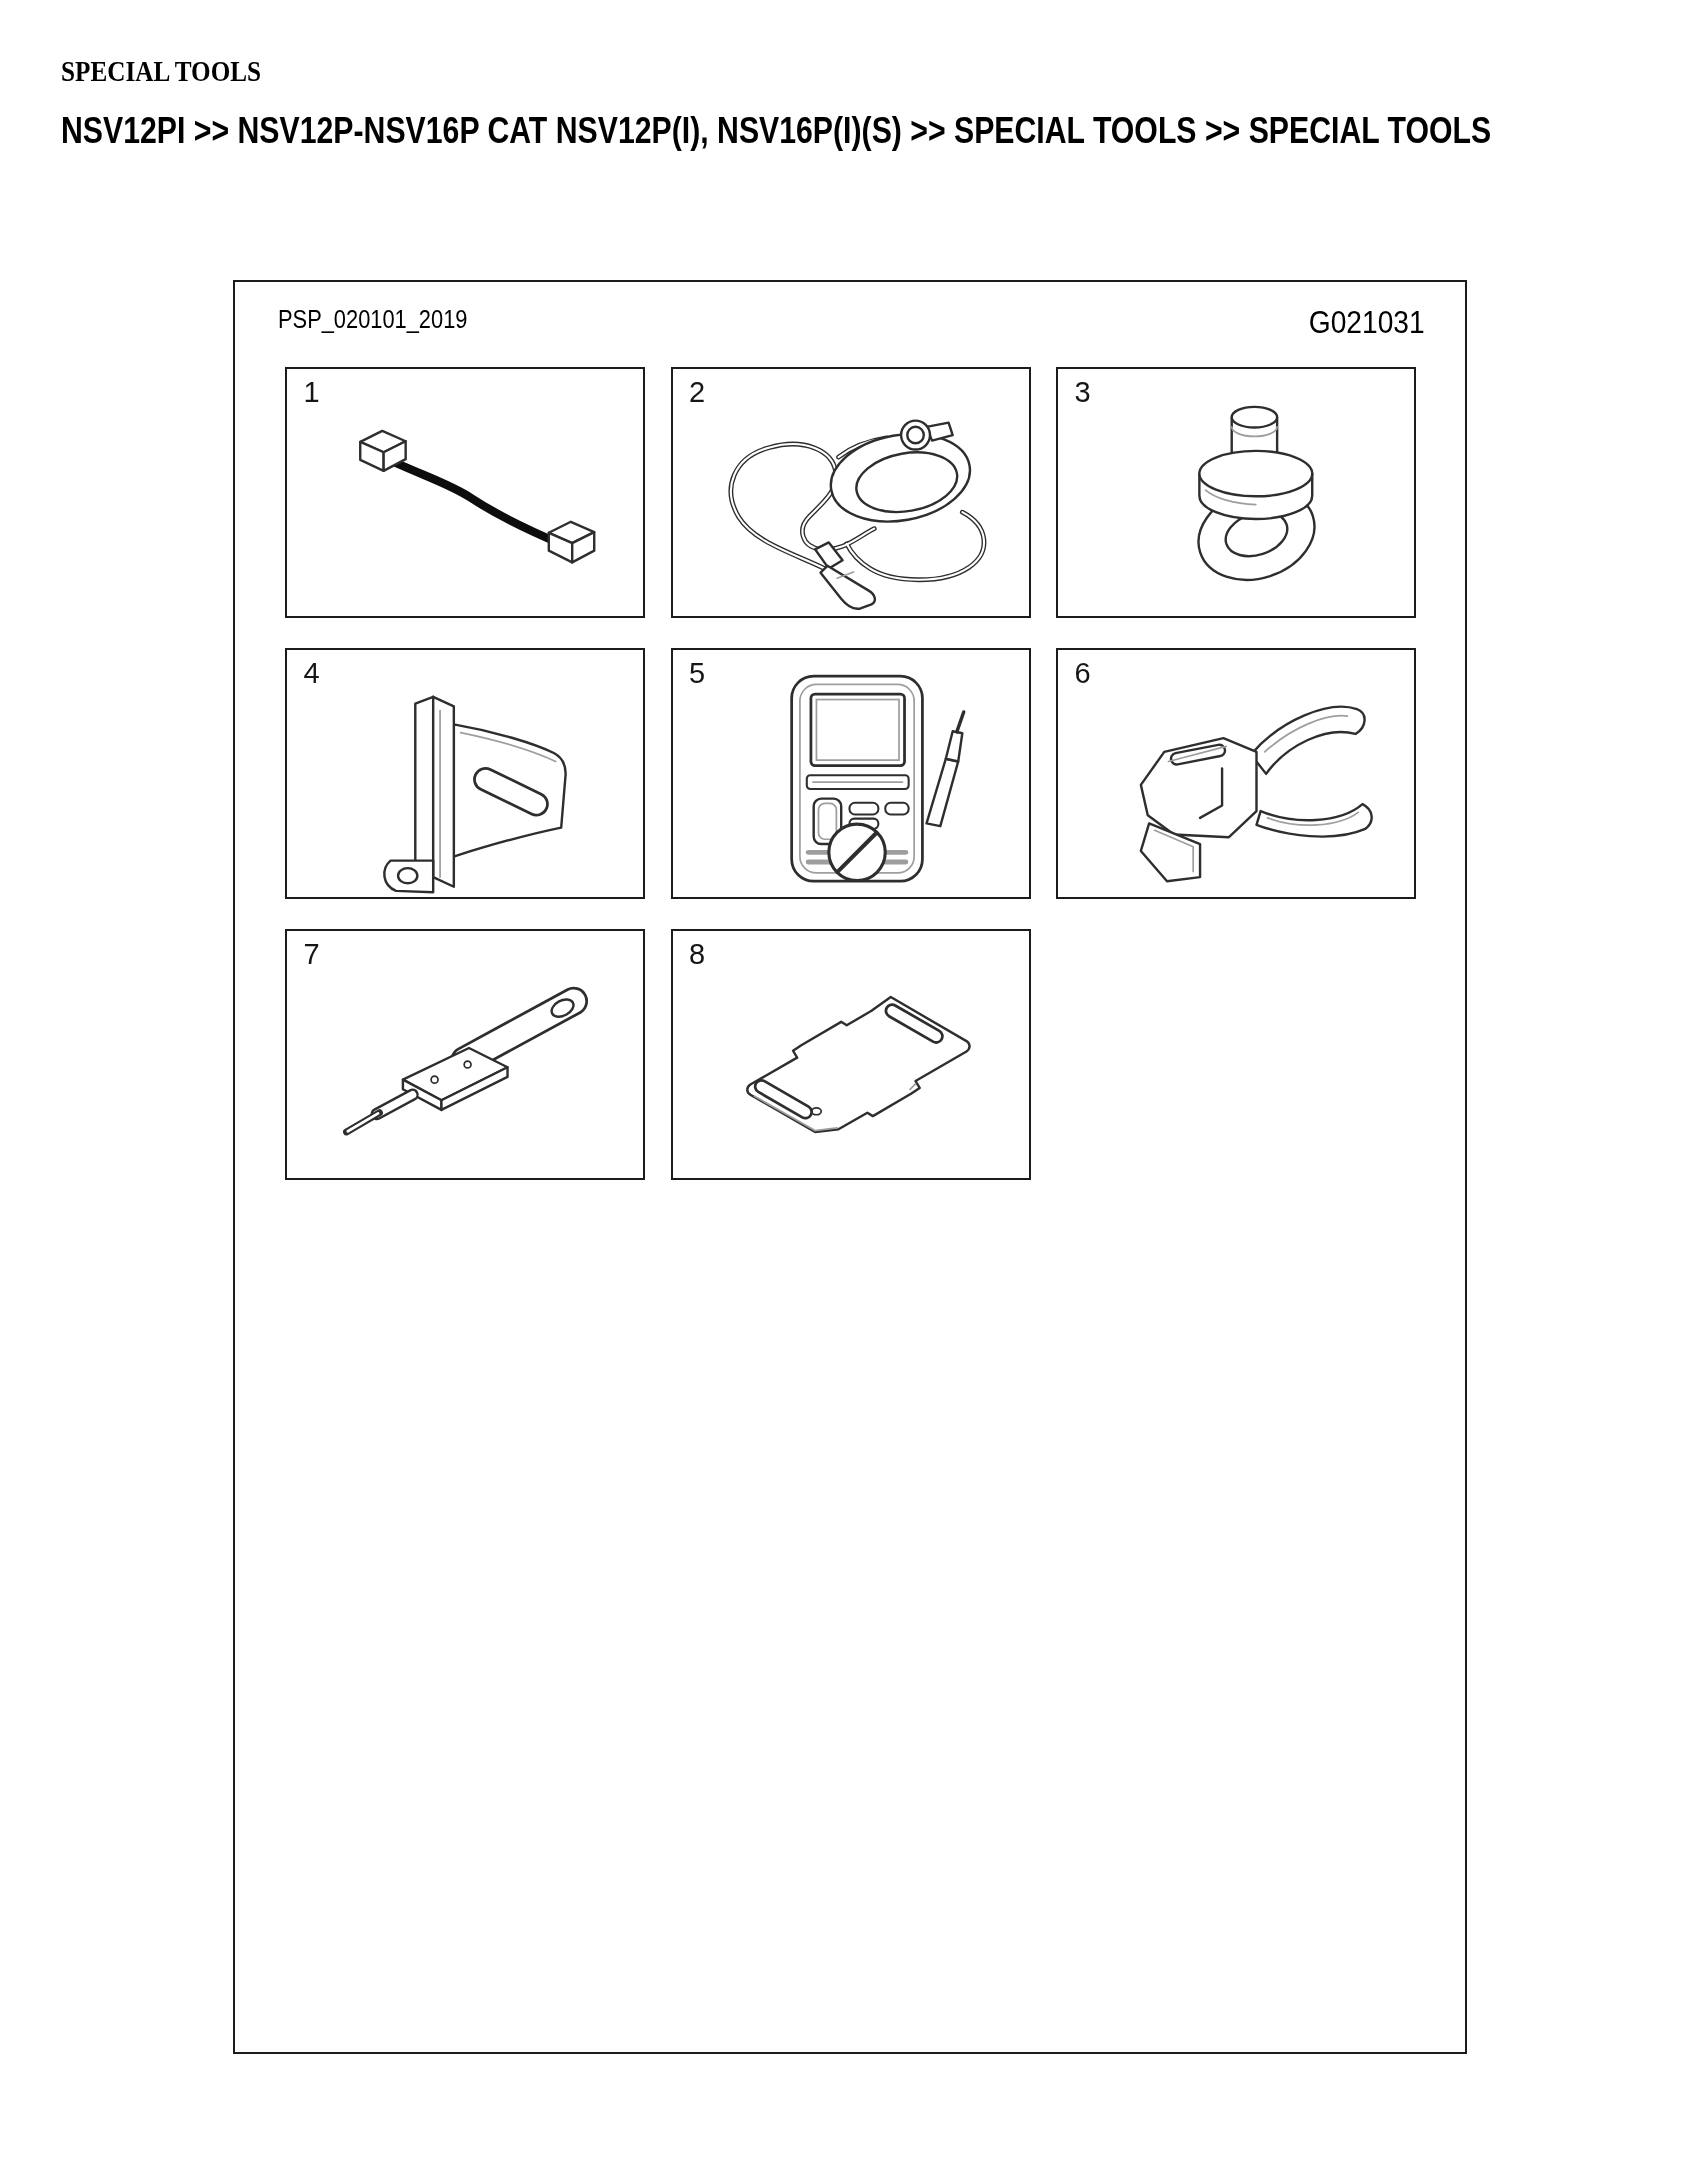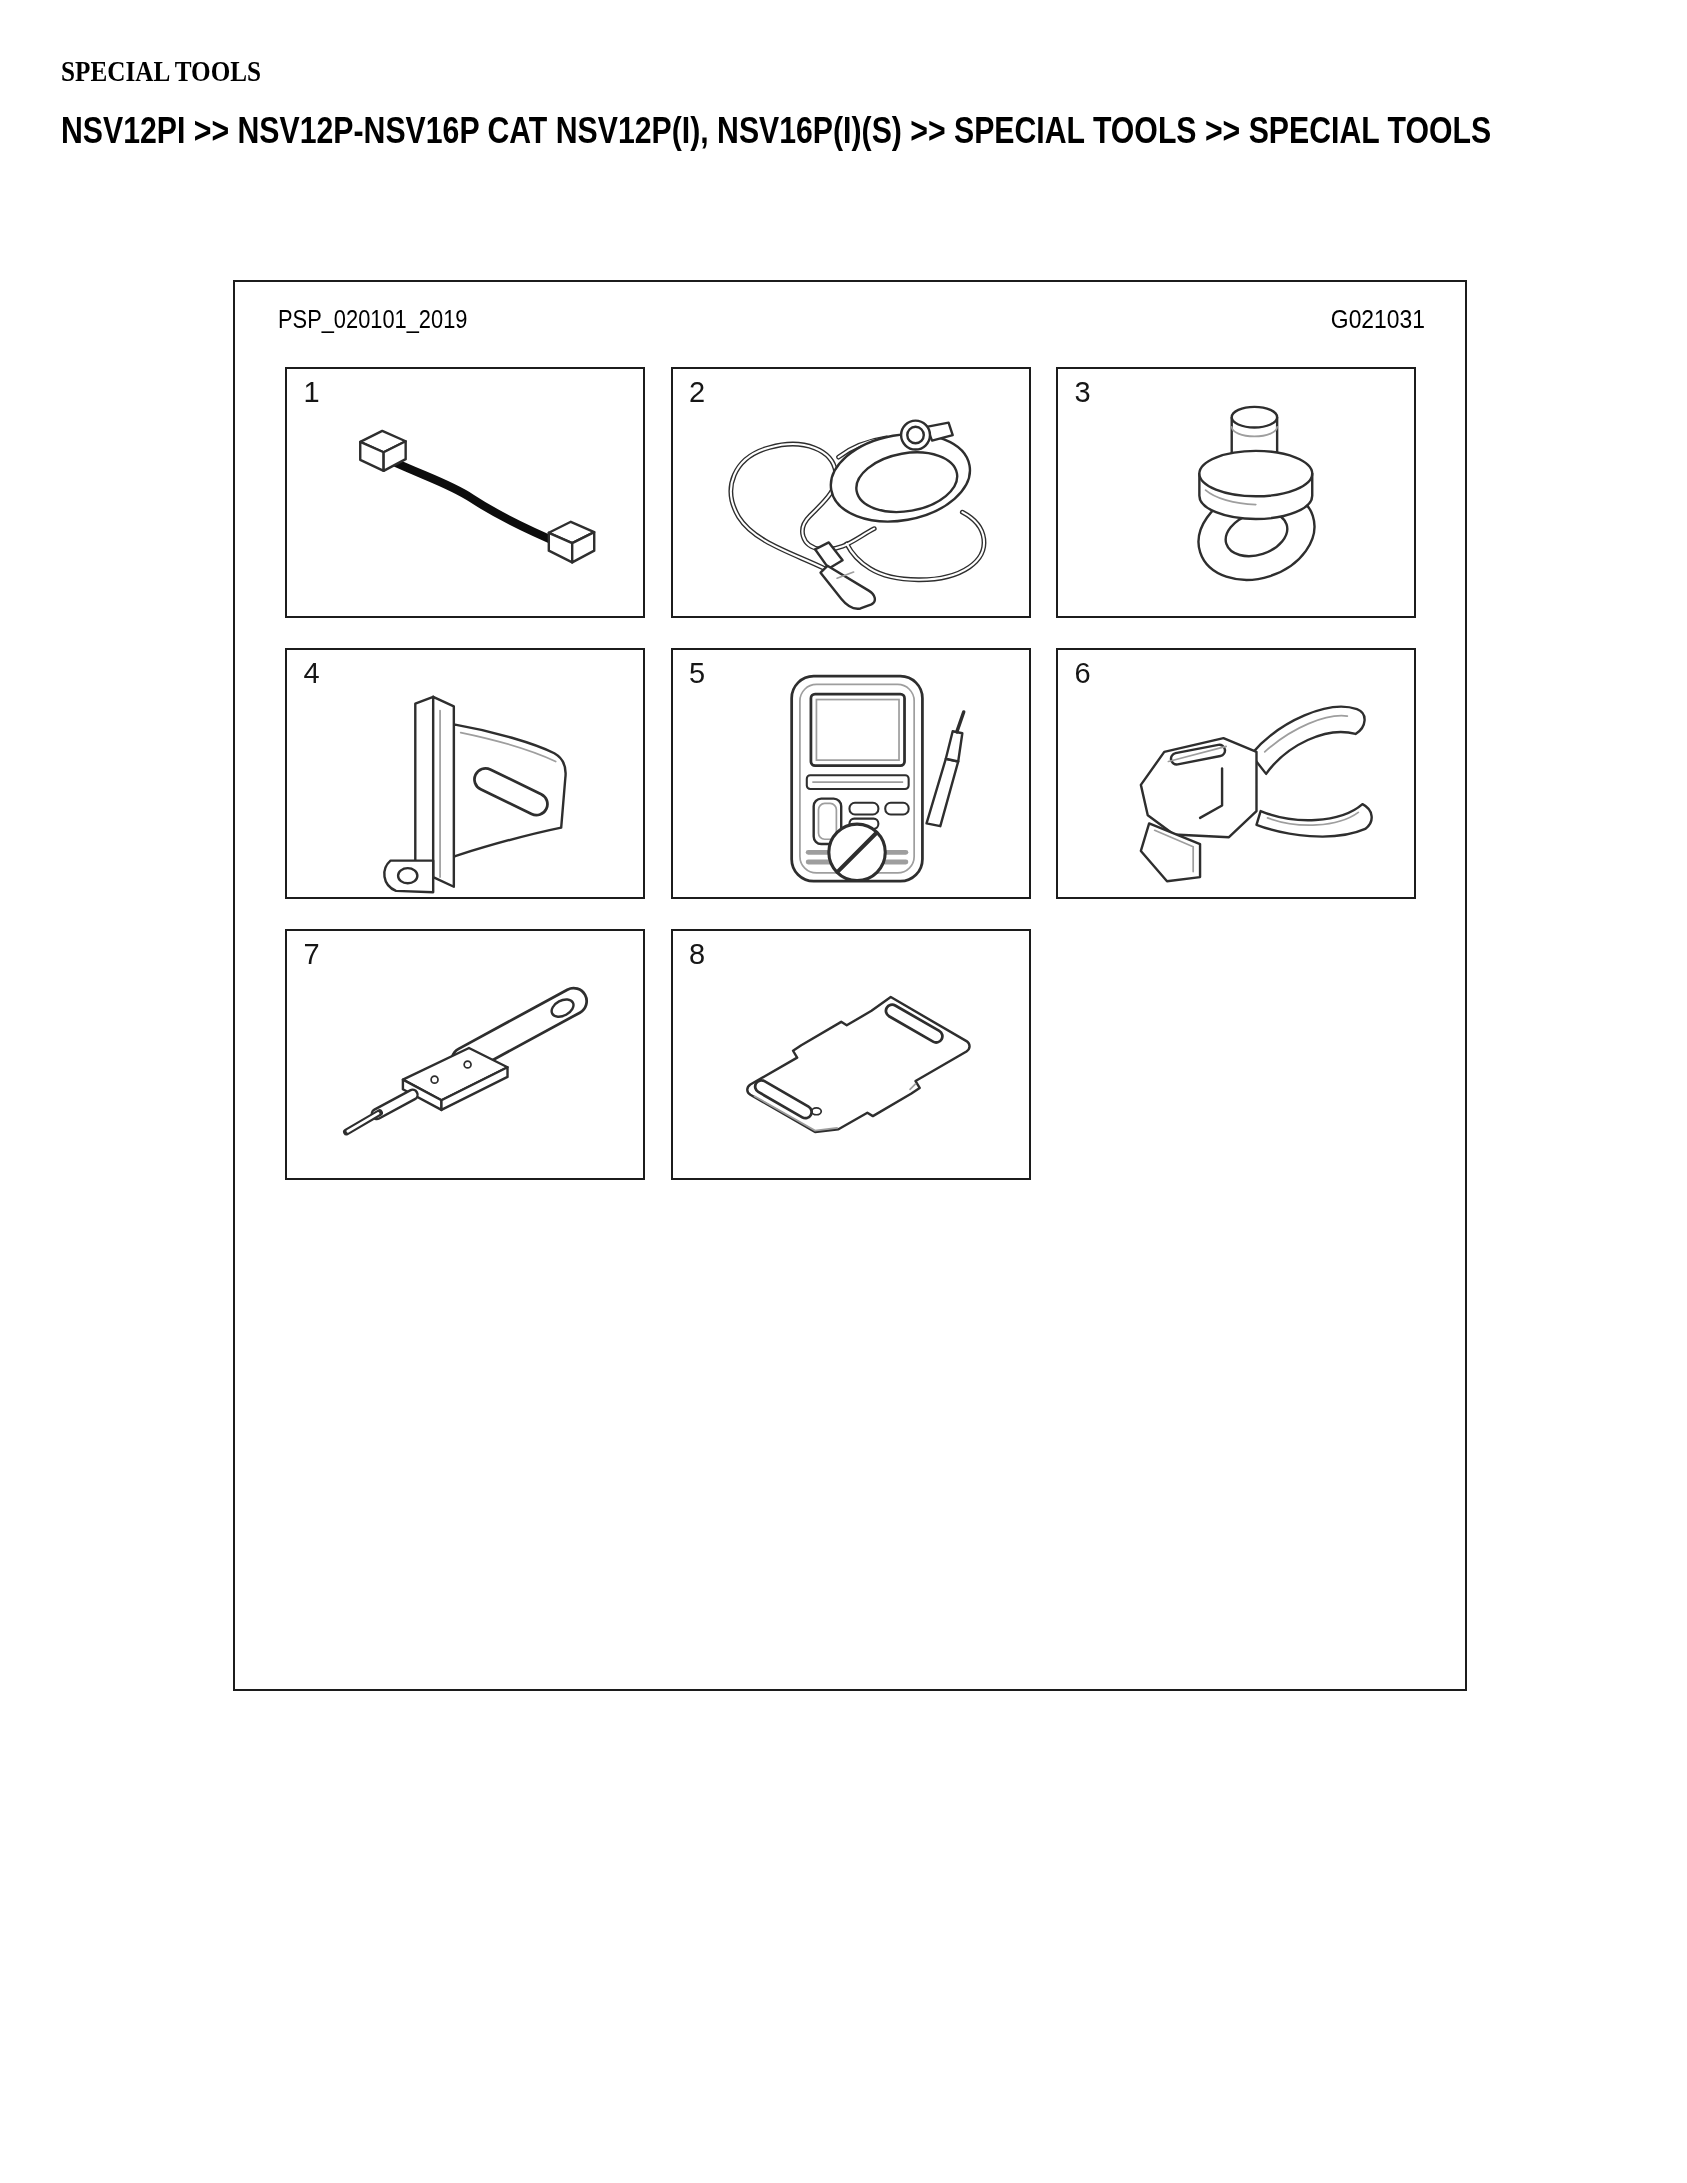--- a/index.html
+++ b/index.html
@@ -8,25 +8,25 @@
     width:1687px; height:2183px; position:relative;
     font-family:"Liberation Sans", sans-serif; color:#000;
   }
   .cond { display:inline-block; transform:scaleX(0.84); transform-origin:0 50%; white-space:nowrap; }
   .cond-r { display:inline-block; transform:scaleX(0.88); transform-origin:100% 50%; white-space:nowrap; }
 
   .title   { position:absolute; left:61px;  top:54px;  font-size:30px; font-weight:bold;font-family:Liberation Serif, serif; }
   .crumb   { position:absolute; left:61px;  top:110px; font-size:36px; font-weight:bold; }
 
   .panel {
-    position:absolute; left:233px; top:280px; width:1234px; height:1411px;
+    position:absolute; left:233px; top:280px; width:1234px; height:1774px;
     border:2.8px solid #1c1c1c; background:#fff;
   }
   .code-left  { position:absolute; left:43px;  top:22px; font-size:26px; }
-  .code-right { position:absolute; right:40px; top:22px; font-size:26px; }
+  .code-right { position:absolute; right:40px; top:22px; font-size:32px; }
 
   .grid {
     position:absolute; left:50px; top:85px;
     display:grid; grid-template-columns:repeat(3,360px); grid-auto-rows:251px;
     column-gap:25.5px; row-gap:30px;
   }
   .cell {
     position:relative; border:2.8px solid #1c1c1c; background:#fff;
   }
   .cell .num {

